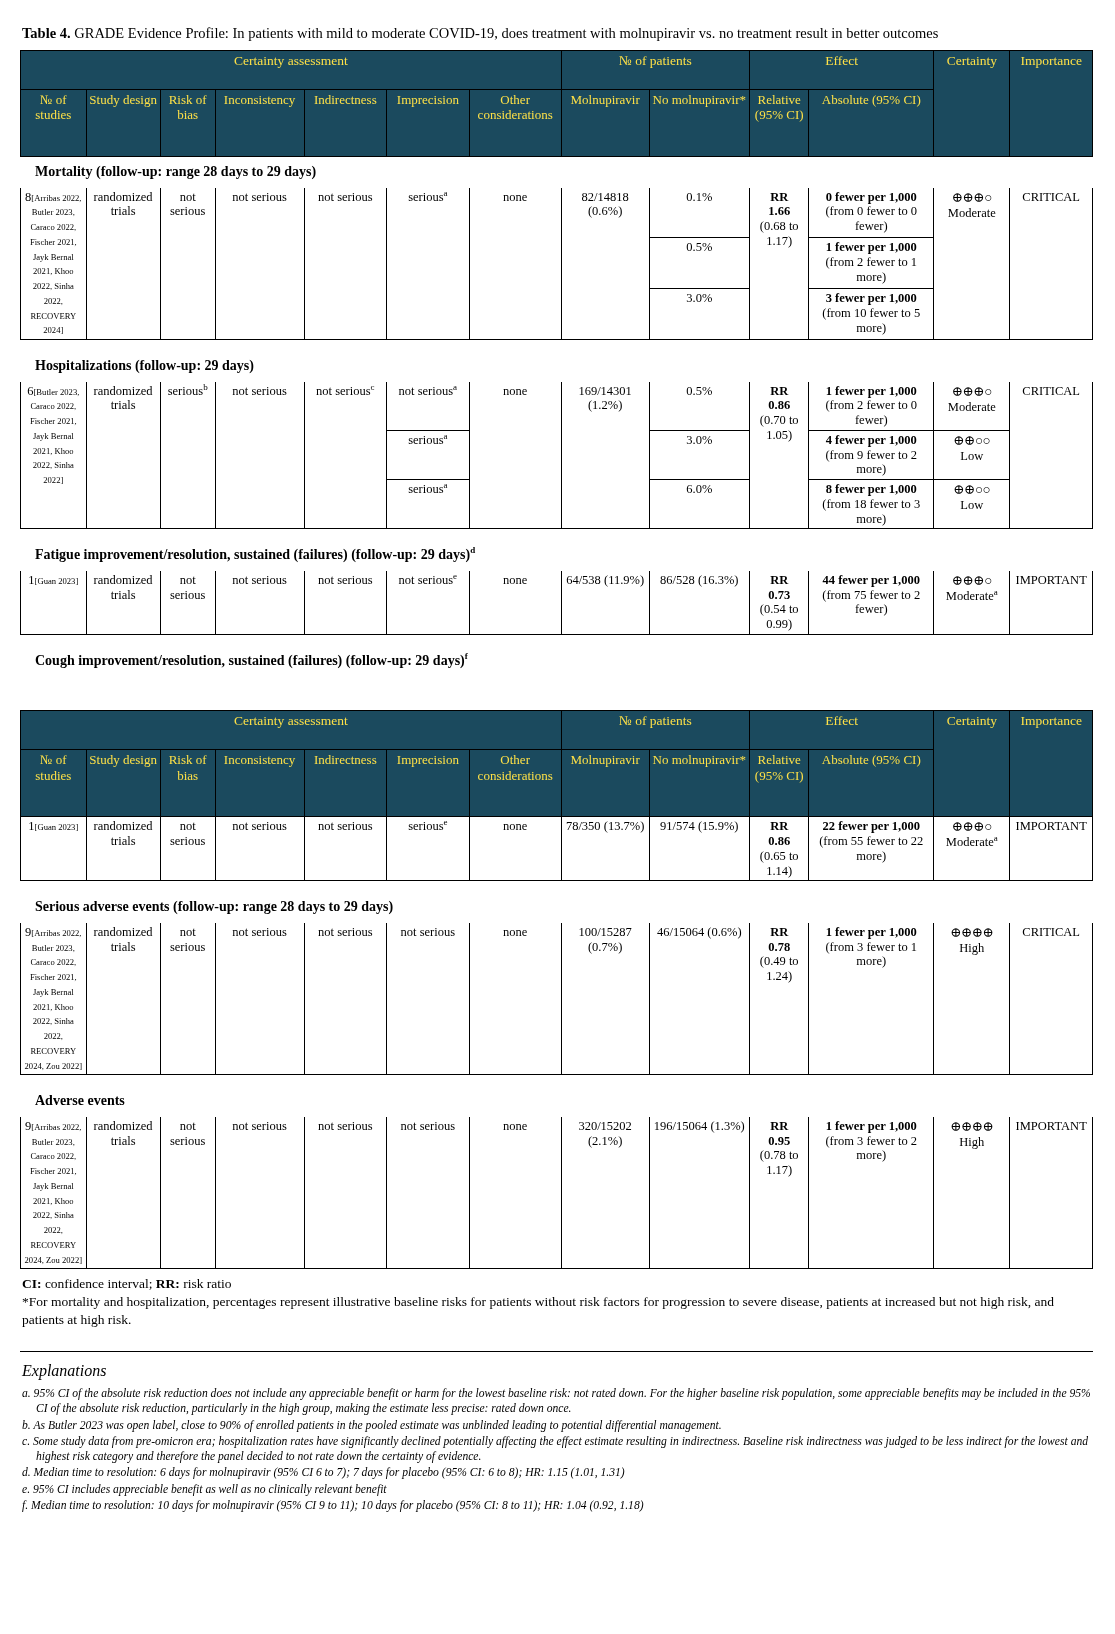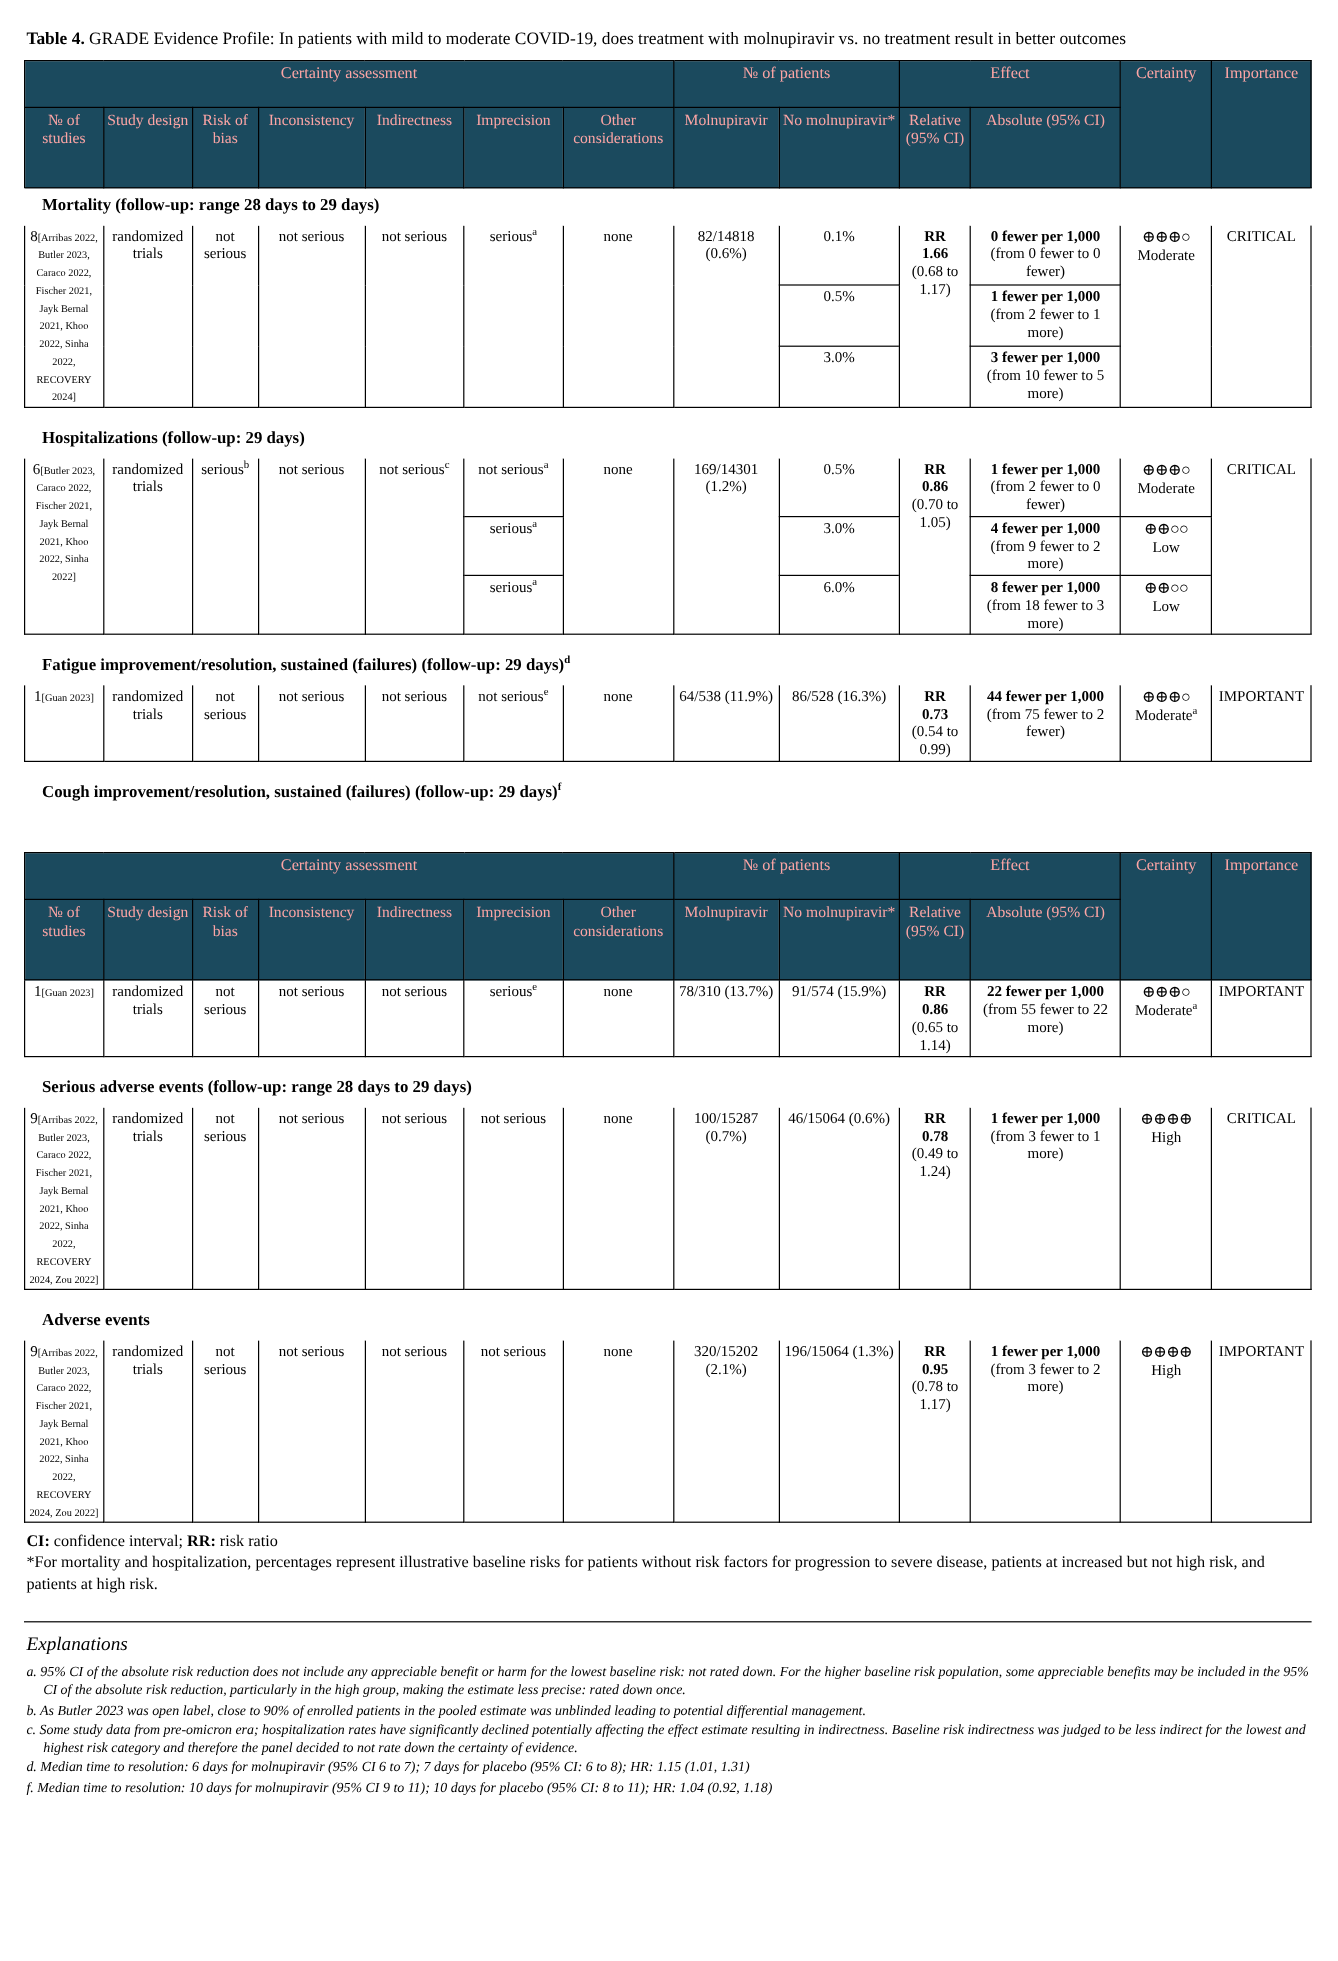--- a/index.html
+++ b/index.html
@@ -38,21 +38,21 @@
     padding: 2px 2px;
     font-size: 12.5px;
     line-height: 1.18;
     text-align: center;
     font-weight: normal;
   }
 
   
   .hdr th {
     background: #1b4a5e;
-    color: #fca5a5;
+    color: #fde047;
     font-weight: bold;
     border: 1px solid #ffffff;
     text-align: center;
     vertical-align: middle;
     font-size: 13px;
     padding: 6px 2px;
   }
   .hdr th.grp { font-size: 13.5px; height: 34px; }
   .hdr th.sub { height: 62px; font-size: 13px; }
   .hdr th.blank { background: #1b4a5e; }
@@ -319,21 +319,21 @@
       </thead>
     <tbody>
         <tr>
           <td class="studies">1<span class="refs">[Guan 2023]</span></td>
           <td class="cell-pad">randomized trials</td>
           <td class="cell-pad">not serious</td>
           <td class="cell-pad">not serious</td>
           <td class="cell-pad">not serious</td>
           <td class="cell-pad">serious<span class="sup">e</span></td>
           <td class="cell-pad">none</td>
-          <td class="cell-pad">78/310 (13.7%)</td>
+          <td class="cell-pad">78/350 (13.7%)</td>
           <td class="cell-pad">91/574 (15.9%)</td>
           <td class="rr"><span class="bold">RR</span><br><span class="bold">0.86</span><br><span>(0.65 to 1.14)</span></td>
           <td class="cell-pad"><span class="bold">22 fewer per 1,000</span> <span>(from 55 fewer to 22 more)</span></td>
           <td class="cell-pad"><span class="certainty-sym">⊕⊕⊕○</span><br><span>Moderate<span class="sup">a</span></span></td>
           <td class="cell-pad">IMPORTANT</td>
         </tr>
         <tr class="spacer">
           <td colspan="13"></td>
         </tr>
         <tr class="section">
@@ -386,16 +386,17 @@
   </div>
 
   <hr class="sep">
 
   <div class="expl-title">Explanations</div>
   <div class="expl" id="explanations-list">
       <div class="item">a. 95% CI of the absolute risk reduction does not include any appreciable benefit or harm for the lowest baseline risk: not rated down. For the higher baseline risk population, some appreciable benefits may be included in the 95% CI of the absolute risk reduction, particularly in the high group, making the estimate less precise: rated down once.</div>
       <div class="item">b. As Butler 2023 was open label, close to 90% of enrolled patients in the pooled estimate was unblinded leading to potential differential management.</div>
       <div class="item">c. Some study data from pre-omicron era; hospitalization rates have significantly declined potentially affecting the effect estimate resulting in indirectness. Baseline risk indirectness was judged to be less indirect for the lowest and highest risk category and therefore the panel decided to not rate down the certainty of evidence.</div>
       <div class="item">d. Median time to resolution: 6 days for molnupiravir (95% CI 6 to 7); 7 days for placebo (95% CI: 6 to 8); HR: 1.15 (1.01, 1.31)</div>
+      <div class="item">e. 95% CI includes appreciable benefit as well as no clinically relevant benefit</div>
       <div class="item">f. Median time to resolution: 10 days for molnupiravir (95% CI 9 to 11); 10 days for placebo (95% CI: 8 to 11); HR: 1.04 (0.92, 1.18)</div>
     </div>
 
 </div>
 
 </body></html>

